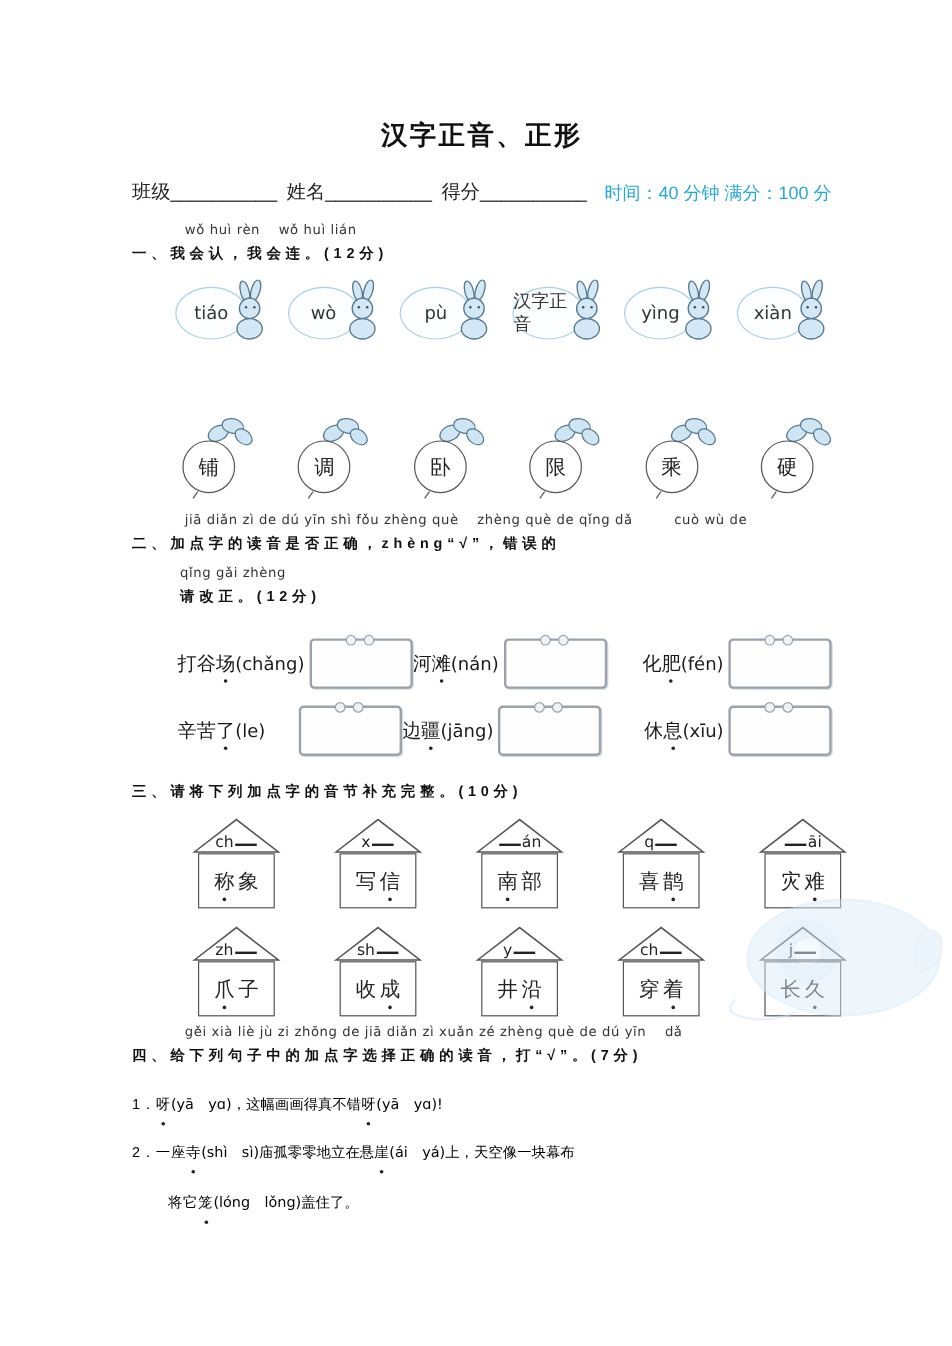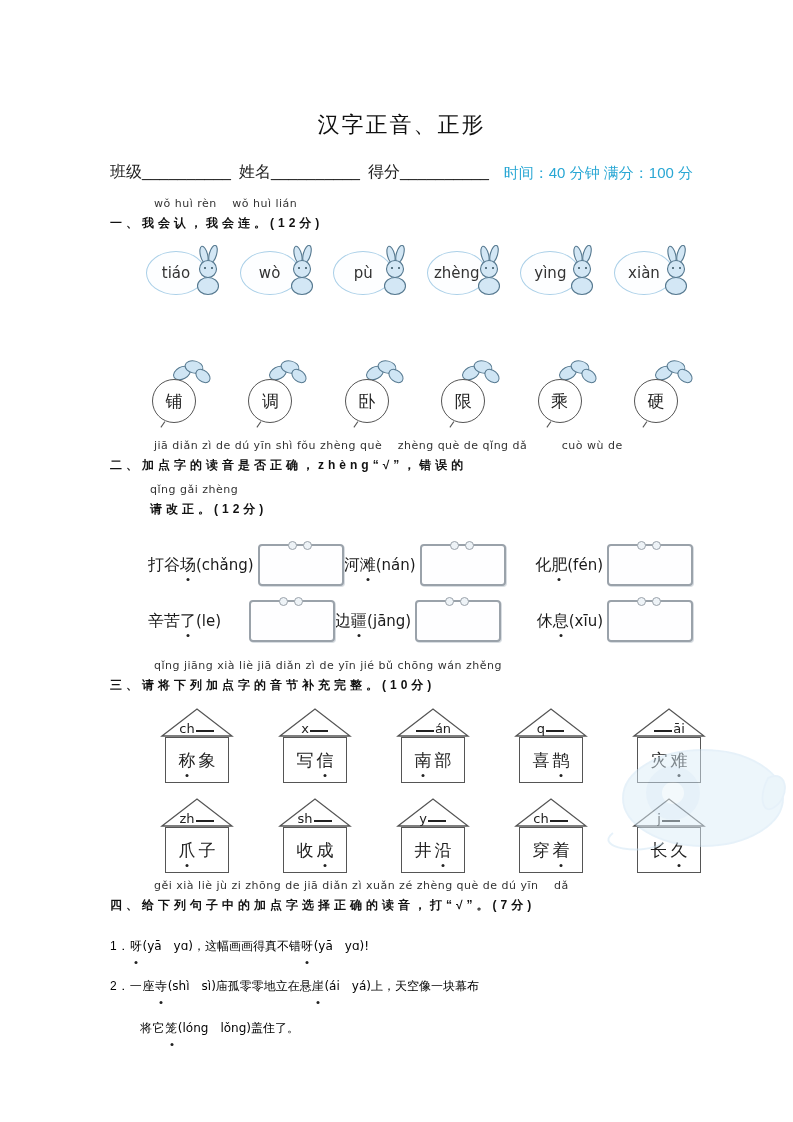--- a/index.html
+++ b/index.html
@@ -9,22 +9,22 @@
     margin:0 auto;
     background:#ffffff;
     overflow:hidden;
     box-sizing:border-box;
     padding:98px 100px 0 110px;
     font-family:"Liberation Sans","DejaVu Sans",sans-serif;
     color:#1c1c1c;
   }
   
   .title{
-    margin:12px;text-align:center;
-    font-size:22px;font-weight:normal;letter-spacing:2px;color:#111;
+    margin:0;text-align:center;
+    font-size:22px;font-weight:bold;letter-spacing:2px;color:#111;
   }
   .meta-row{
     margin-top:22px;display:flex;align-items:flex-end;
     font-size:16px;color:#222;white-space:nowrap;
   }
   .meta-row .blanks{display:flex;gap:8px;}
   .meta-blue{margin-left:auto;font-size:15px;}
   
   .sec{margin-top:14px;}
   .pinyin-line{
@@ -186,21 +186,21 @@
               <ellipse cx="12" cy="10" rx="3.6" ry="9" transform="rotate(-14 12 10)"></ellipse>
               <ellipse cx="21" cy="9" rx="3.6" ry="9" transform="rotate(16 21 9)"></ellipse>
               <circle cx="16" cy="24" r="8.5"></circle>
               <ellipse cx="16" cy="41" rx="10.5" ry="8.5"></ellipse>
             </g>
             <circle cx="13" cy="23" r="1" fill="#33515f"></circle>
             <circle cx="20" cy="23" r="1" fill="#33515f"></circle>
           </svg></span>
     </div>
     <div class="bubble-unit">
-      <span class="bubble">zhèng</span>
+      <span class="bubble">汉字正音</span>
       <span class="rabbit"><svg width="32" height="52" viewBox="0 0 32 52">
             <g fill="#d3e7f5" stroke="#55788f" stroke-width="1.1">
               <ellipse cx="12" cy="10" rx="3.6" ry="9" transform="rotate(-14 12 10)"></ellipse>
               <ellipse cx="21" cy="9" rx="3.6" ry="9" transform="rotate(16 21 9)"></ellipse>
               <circle cx="16" cy="24" r="8.5"></circle>
               <ellipse cx="16" cy="41" rx="10.5" ry="8.5"></ellipse>
             </g>
             <circle cx="13" cy="23" r="1" fill="#33515f"></circle>
             <circle cx="20" cy="23" r="1" fill="#33515f"></circle>
           </svg></span>
@@ -330,21 +330,20 @@
         <span class="ans-box"></span>
       </div>
       <div class="q2-cell c3">
         <span class="q2-label"><span>休</span><span class="dotted">息</span><span class="latin">(xīu)</span></span>
         <span class="ans-box"></span>
       </div>
     </div>
   </div>
 
   <div class="sec" style="margin-top:10px">
-    <div class="pinyin-line" style="margin-left:44px">qǐng jiāng xià liè jiā diǎn zì de yīn jié bǔ chōng wán zhěng</div>
     <div class="sec-heading">三、请将下列加点字的音节补充完整。(10分)</div>
   </div>
 
   <div class="house-row r1">
     <div class="house">
       <div class="roof">
           <svg width="74" height="30" viewBox="0 0 74 30">
             <polygon points="2,29 37,2 72,29" fill="#fff" stroke="#555" stroke-width="1.3"></polygon>
           </svg>
         <div class="roof-label"><span>ch</span><span class="blank-line"></span></div>

